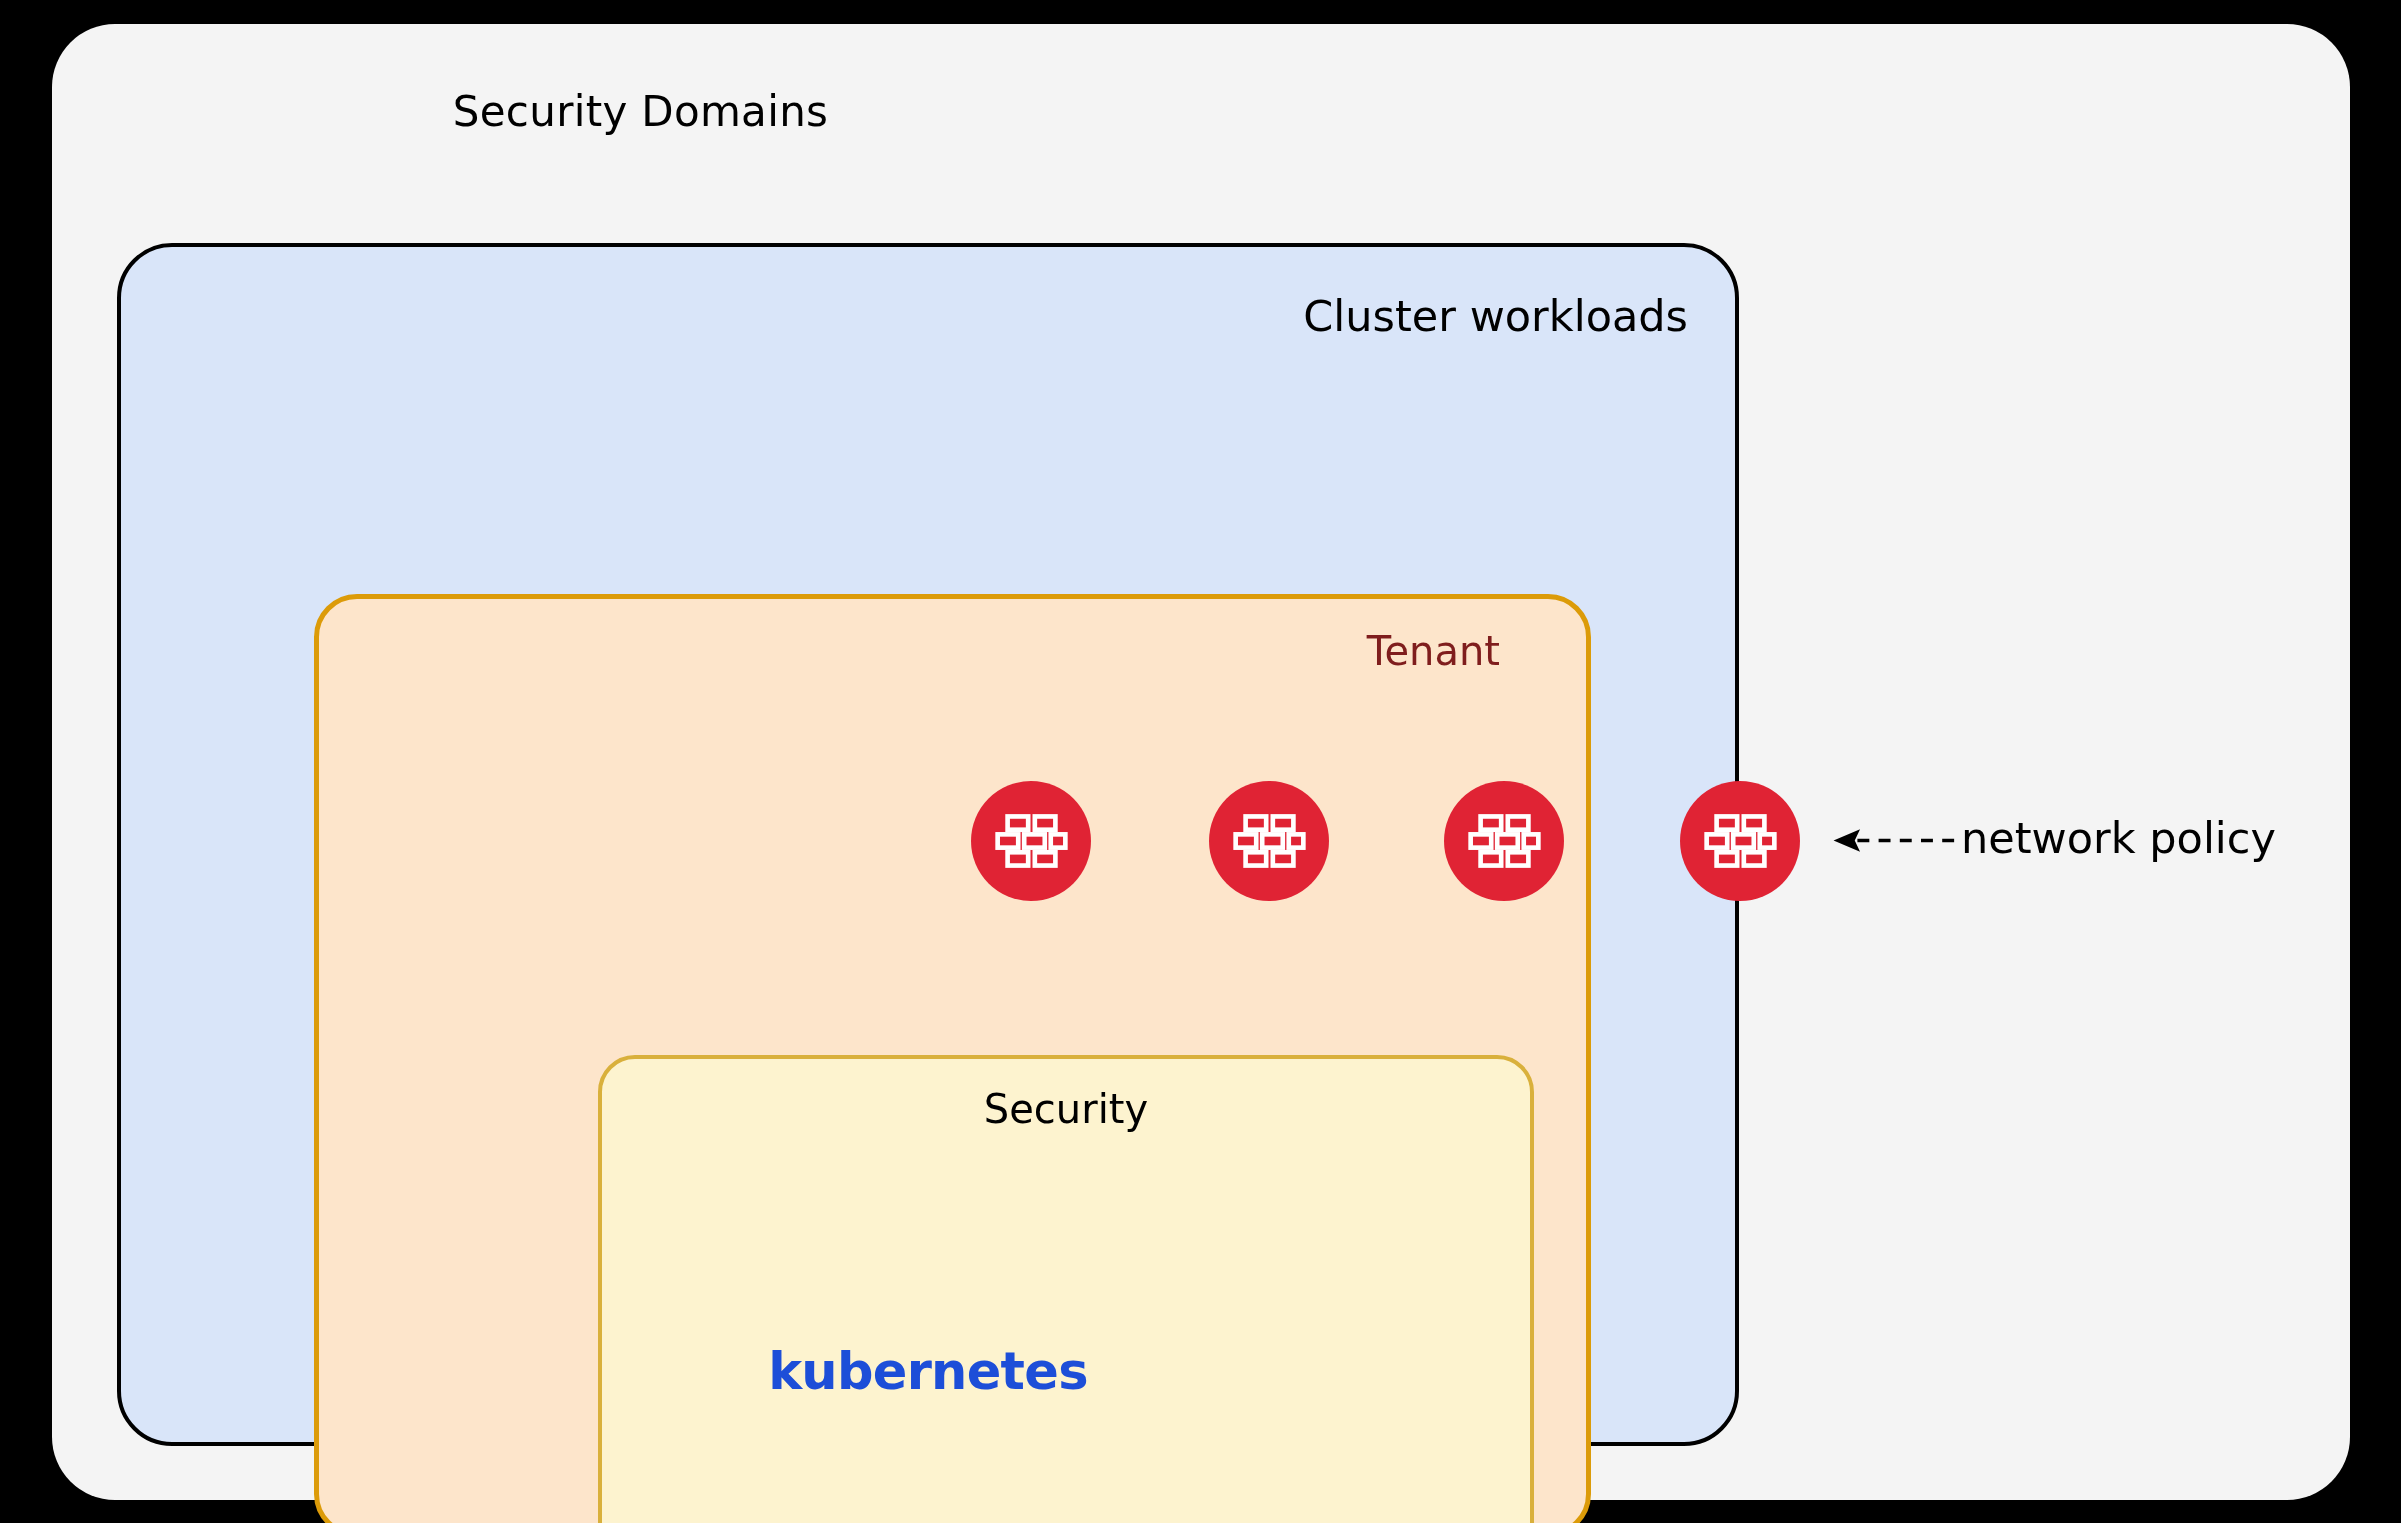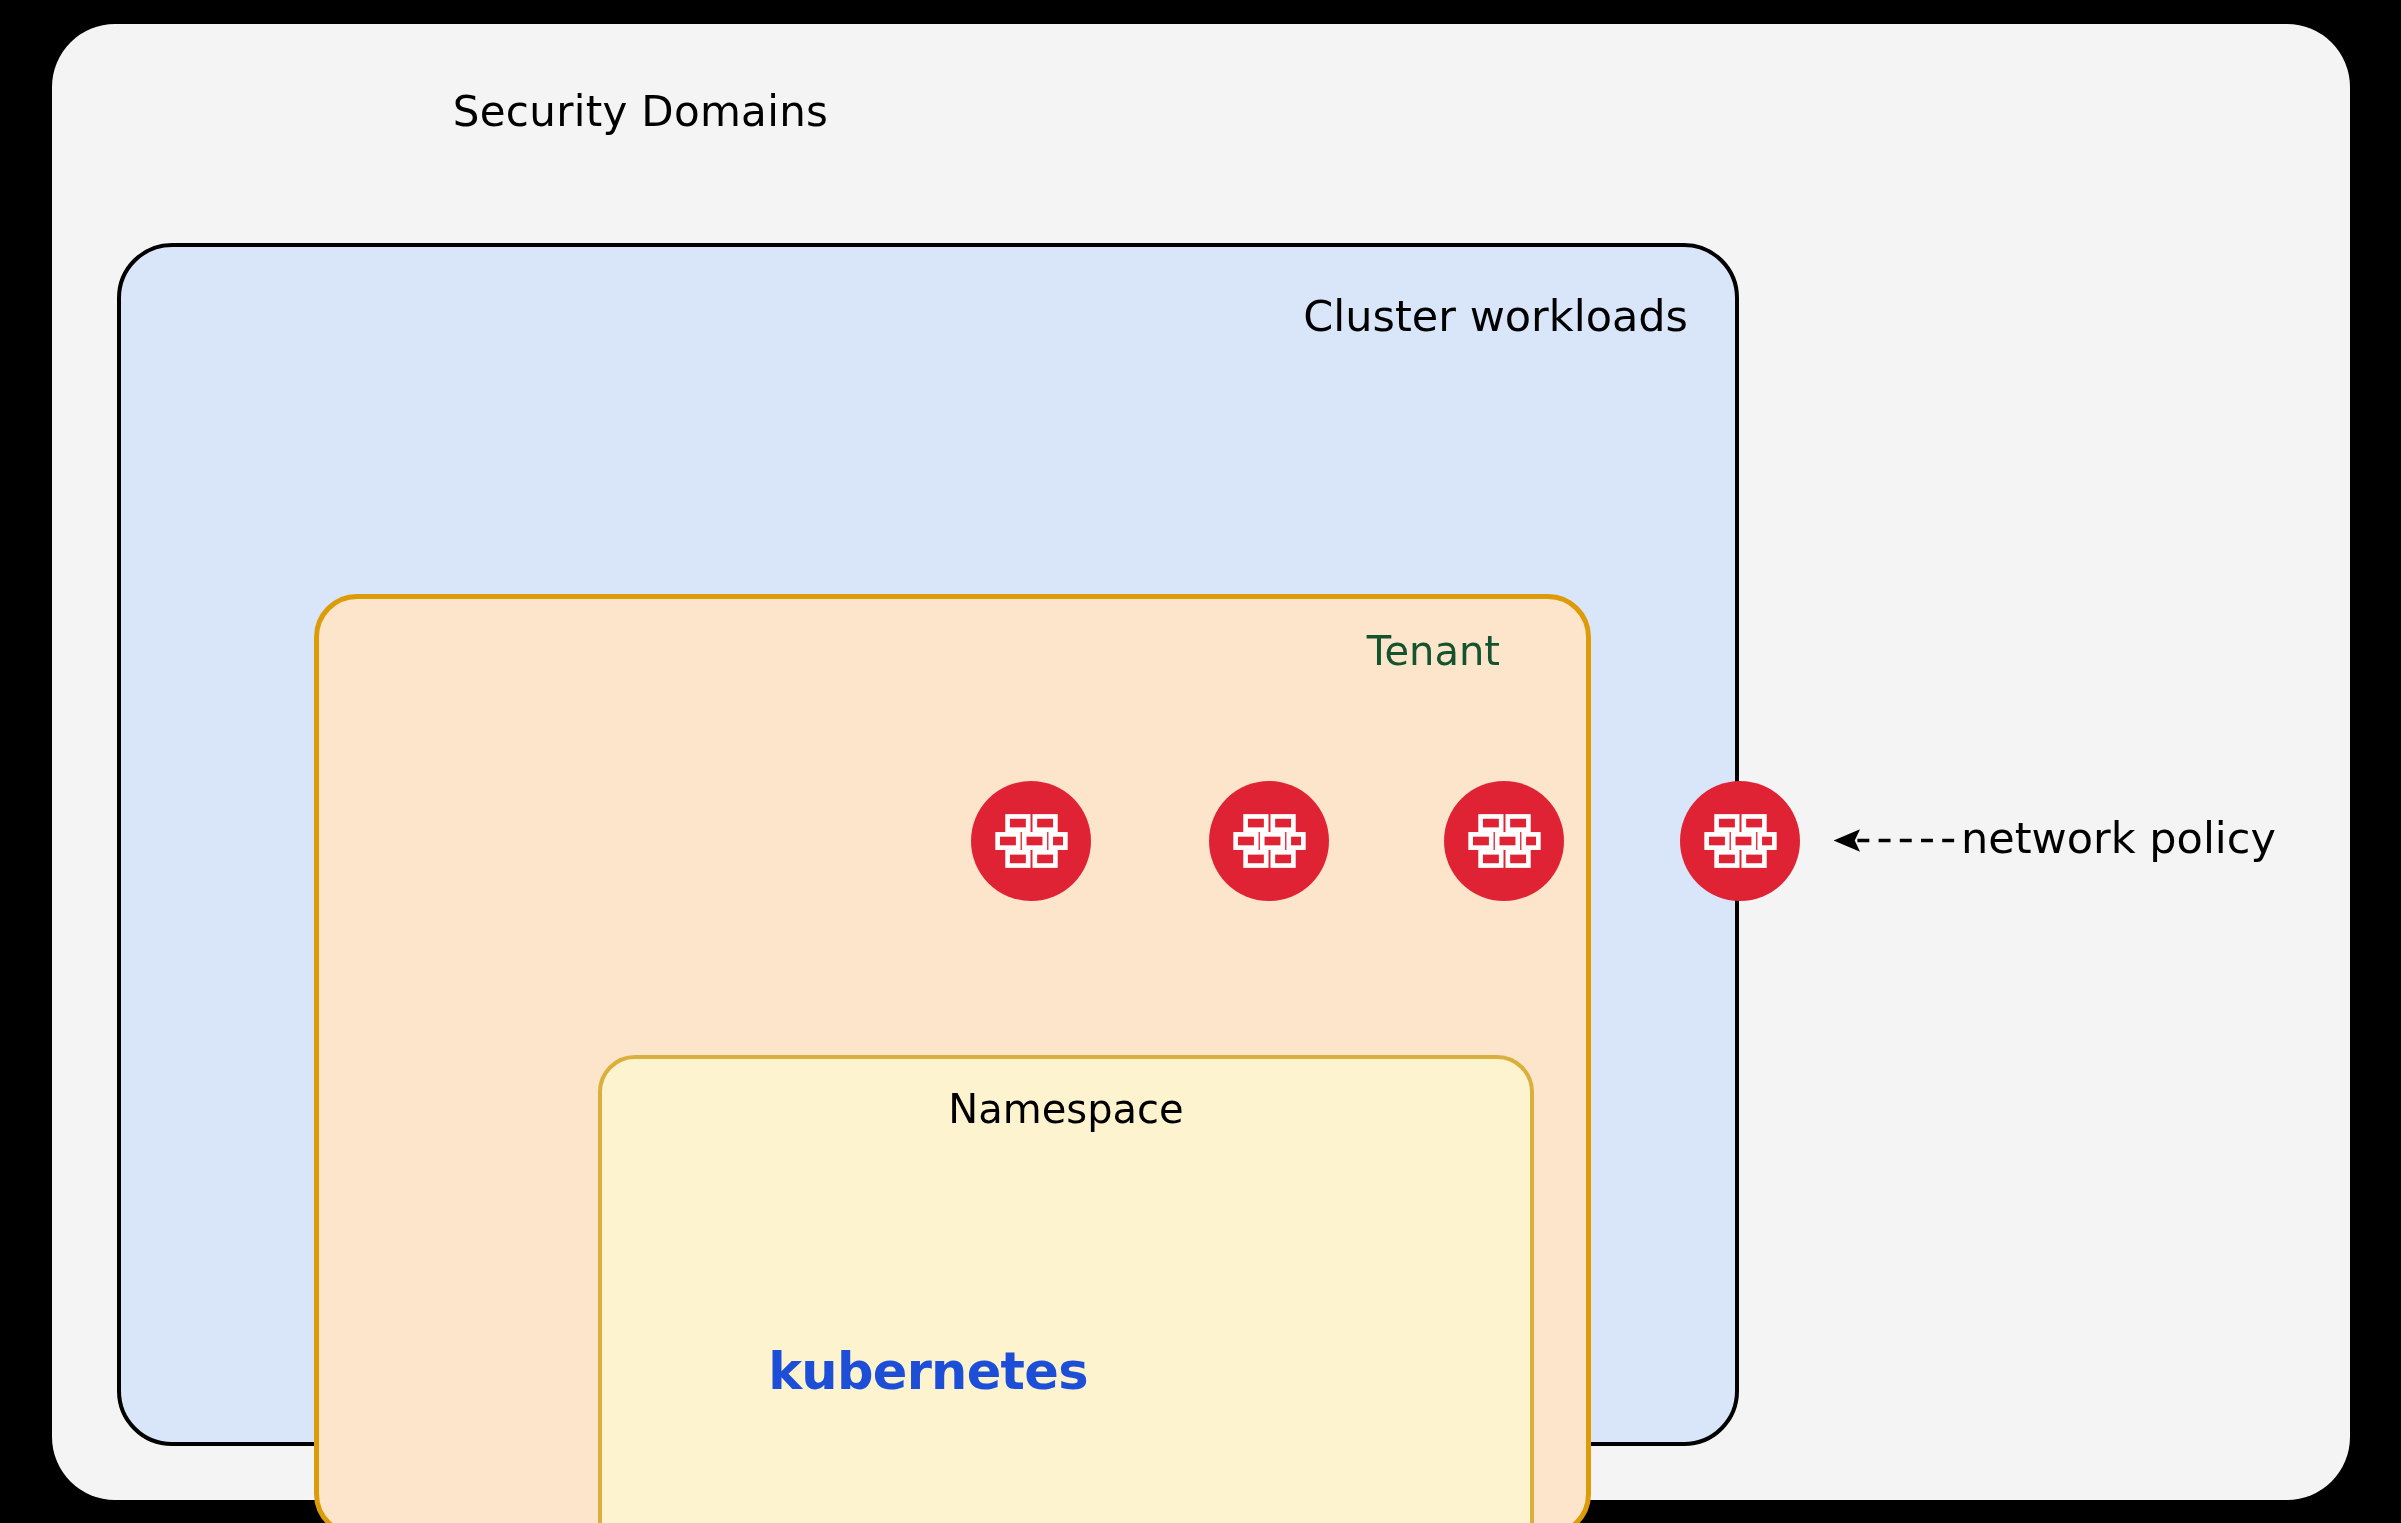--- a/index.html
+++ b/index.html
@@ -81,21 +81,21 @@
     background: #FDE5CB;
     border: 5.3px solid #DC9B09;
     border-radius: 43px;
     box-sizing: border-box;
   }
   #tenant-label {
     position: absolute;
     right: 86px;
     top: 29px;
     font-size: 40px;
-    color: #14532d;
+    color: #7f1d1d;
     white-space: nowrap;
   }
 
   
   #namespace-box {
     position: absolute;
     left: 279px;
     top: 456px;
     width: 936px;
     height: 729px;
@@ -157,21 +157,21 @@
 
   <div id="security-domains-title">Security Domains</div>
 
   <div id="cluster-box">
     <div id="cluster-label">Cluster workloads</div>
 
     <div id="tenant-box">
       <div id="tenant-label">Tenant</div>
 
       <div id="namespace-box">
-        <div id="namespace-label">Namespace</div>
+        <div id="namespace-label">Security</div>
 
       </div>
     </div>
 
     <div id="kubernetes-wordmark">kubernetes</div>
   </div>
 
   <div class="firewall-node" id="firewall-node-endpoint">
     <span>
       <svg width="73" height="56" viewBox="0 0 110 84">

